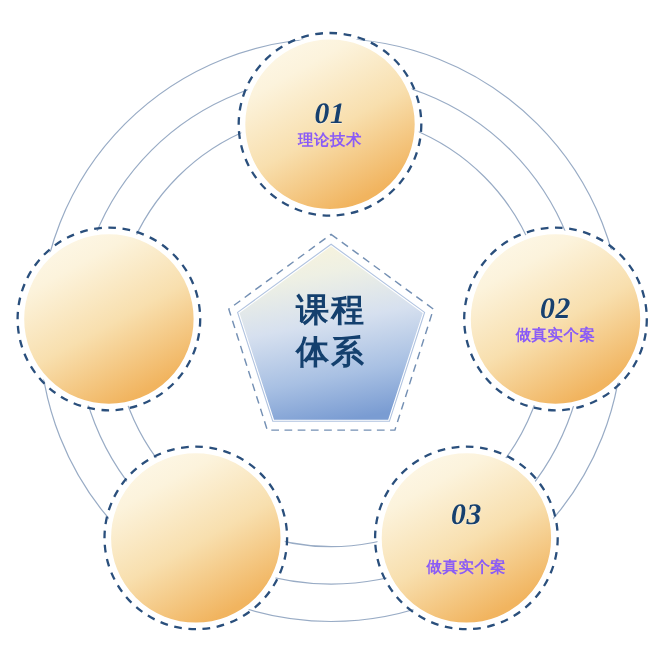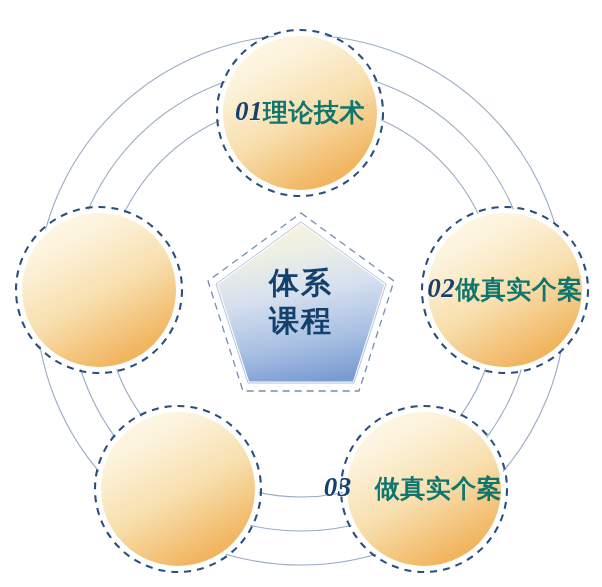--- a/index.html
+++ b/index.html
@@ -30,42 +30,42 @@
     position: absolute;
     left: 0;
     top: 0;
     width: 602px;
     height: 587px;
     pointer-events: none;
   }
   .node {
     position: absolute;
     display: flex;
-    flex-direction: row;
+    flex-direction: column;
     align-items: center;
     justify-content: center;
     text-align: right;
     pointer-events: auto;
   }
   .node-num {
     font-family: "Liberation Serif", "DejaVu Serif", serif;
     font-style: italic;
     font-weight: bold;
     font-size: 27px;
     color: #17406e;
     line-height: 1.05;
     letter-spacing: 0.5px;
     margin-bottom: 3px;
     text-shadow: 0 1px 0 rgba(255,255,255,0.45);
   }
   .node-lines {
     font-family: "DejaVu Sans", "Liberation Sans", sans-serif;
     font-weight: bold;
-    font-size: 25px;
-    color: #0f766e;
+    font-size: 14px;
+    color: #8b5cf6;
     line-height: 1.22;
     letter-spacing: 0.5px;
     white-space: nowrap;
   }
   .node-lines div { white-space: nowrap; }
 
   .center-label {
     position: absolute;
     display: flex;
     flex-direction: column;
@@ -151,30 +151,30 @@
       </div>
     </div>
 
     <div class="node" id="node-1" style="left: 426px; top: 211px; width: 158px; height: 158px;">
       <div class="node-num">02</div>
       <div class="node-lines">
         <div>做真实个案</div>
       </div>
     </div>
 
-    <div class="node" id="node-2" style="left: 334px; top: 410px; width: 158px; height: 158px; gap: 23px;">
+    <div class="node" id="node-2" style="left: 345px; top: 410px; width: 158px; height: 158px; gap: 23px;">
       <div class="node-num">03</div>
       <div class="node-lines">
         <div>做真实个案</div>
       </div>
     </div>
 
 
 
     <div class="center-label" id="center-label" style="left: 216px; top: 232px; width: 170px; height: 140px;">
       <div class="center-lines">
+        <div>课程</div>
         <div>体系</div>
-        <div>课程</div>
       </div>
     </div>
 
   </div>
 </div>
 
 </body></html>

